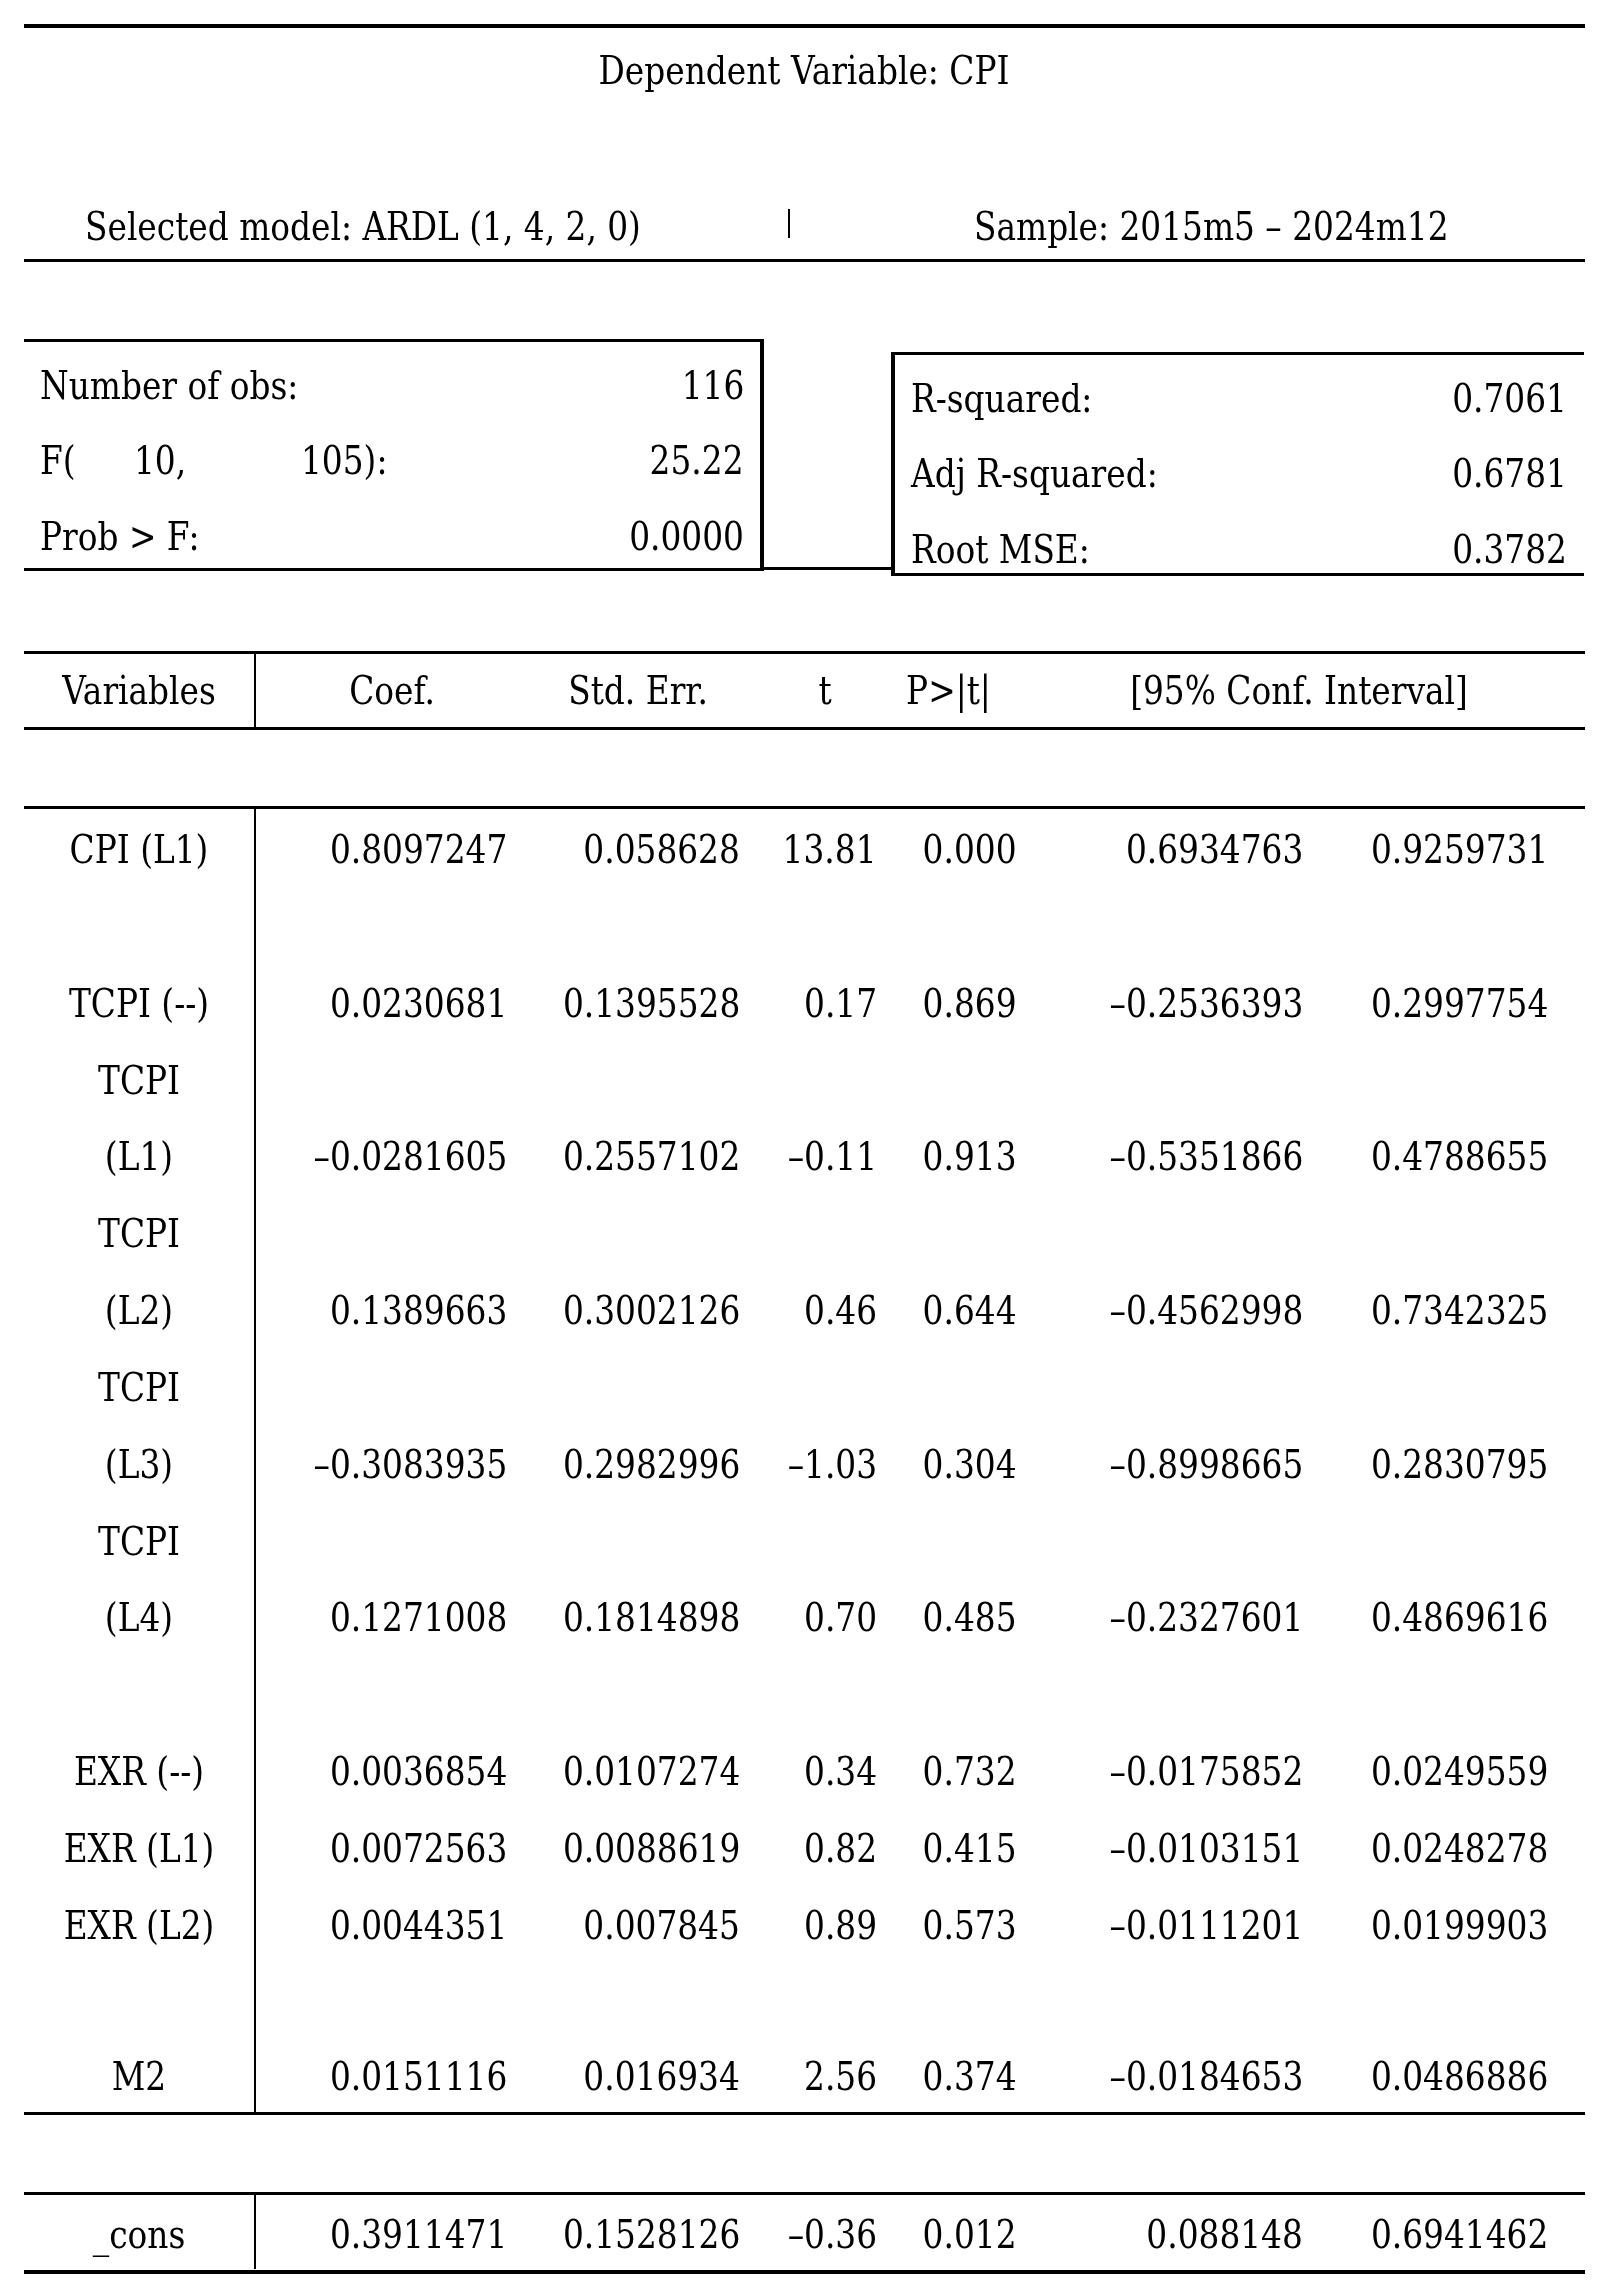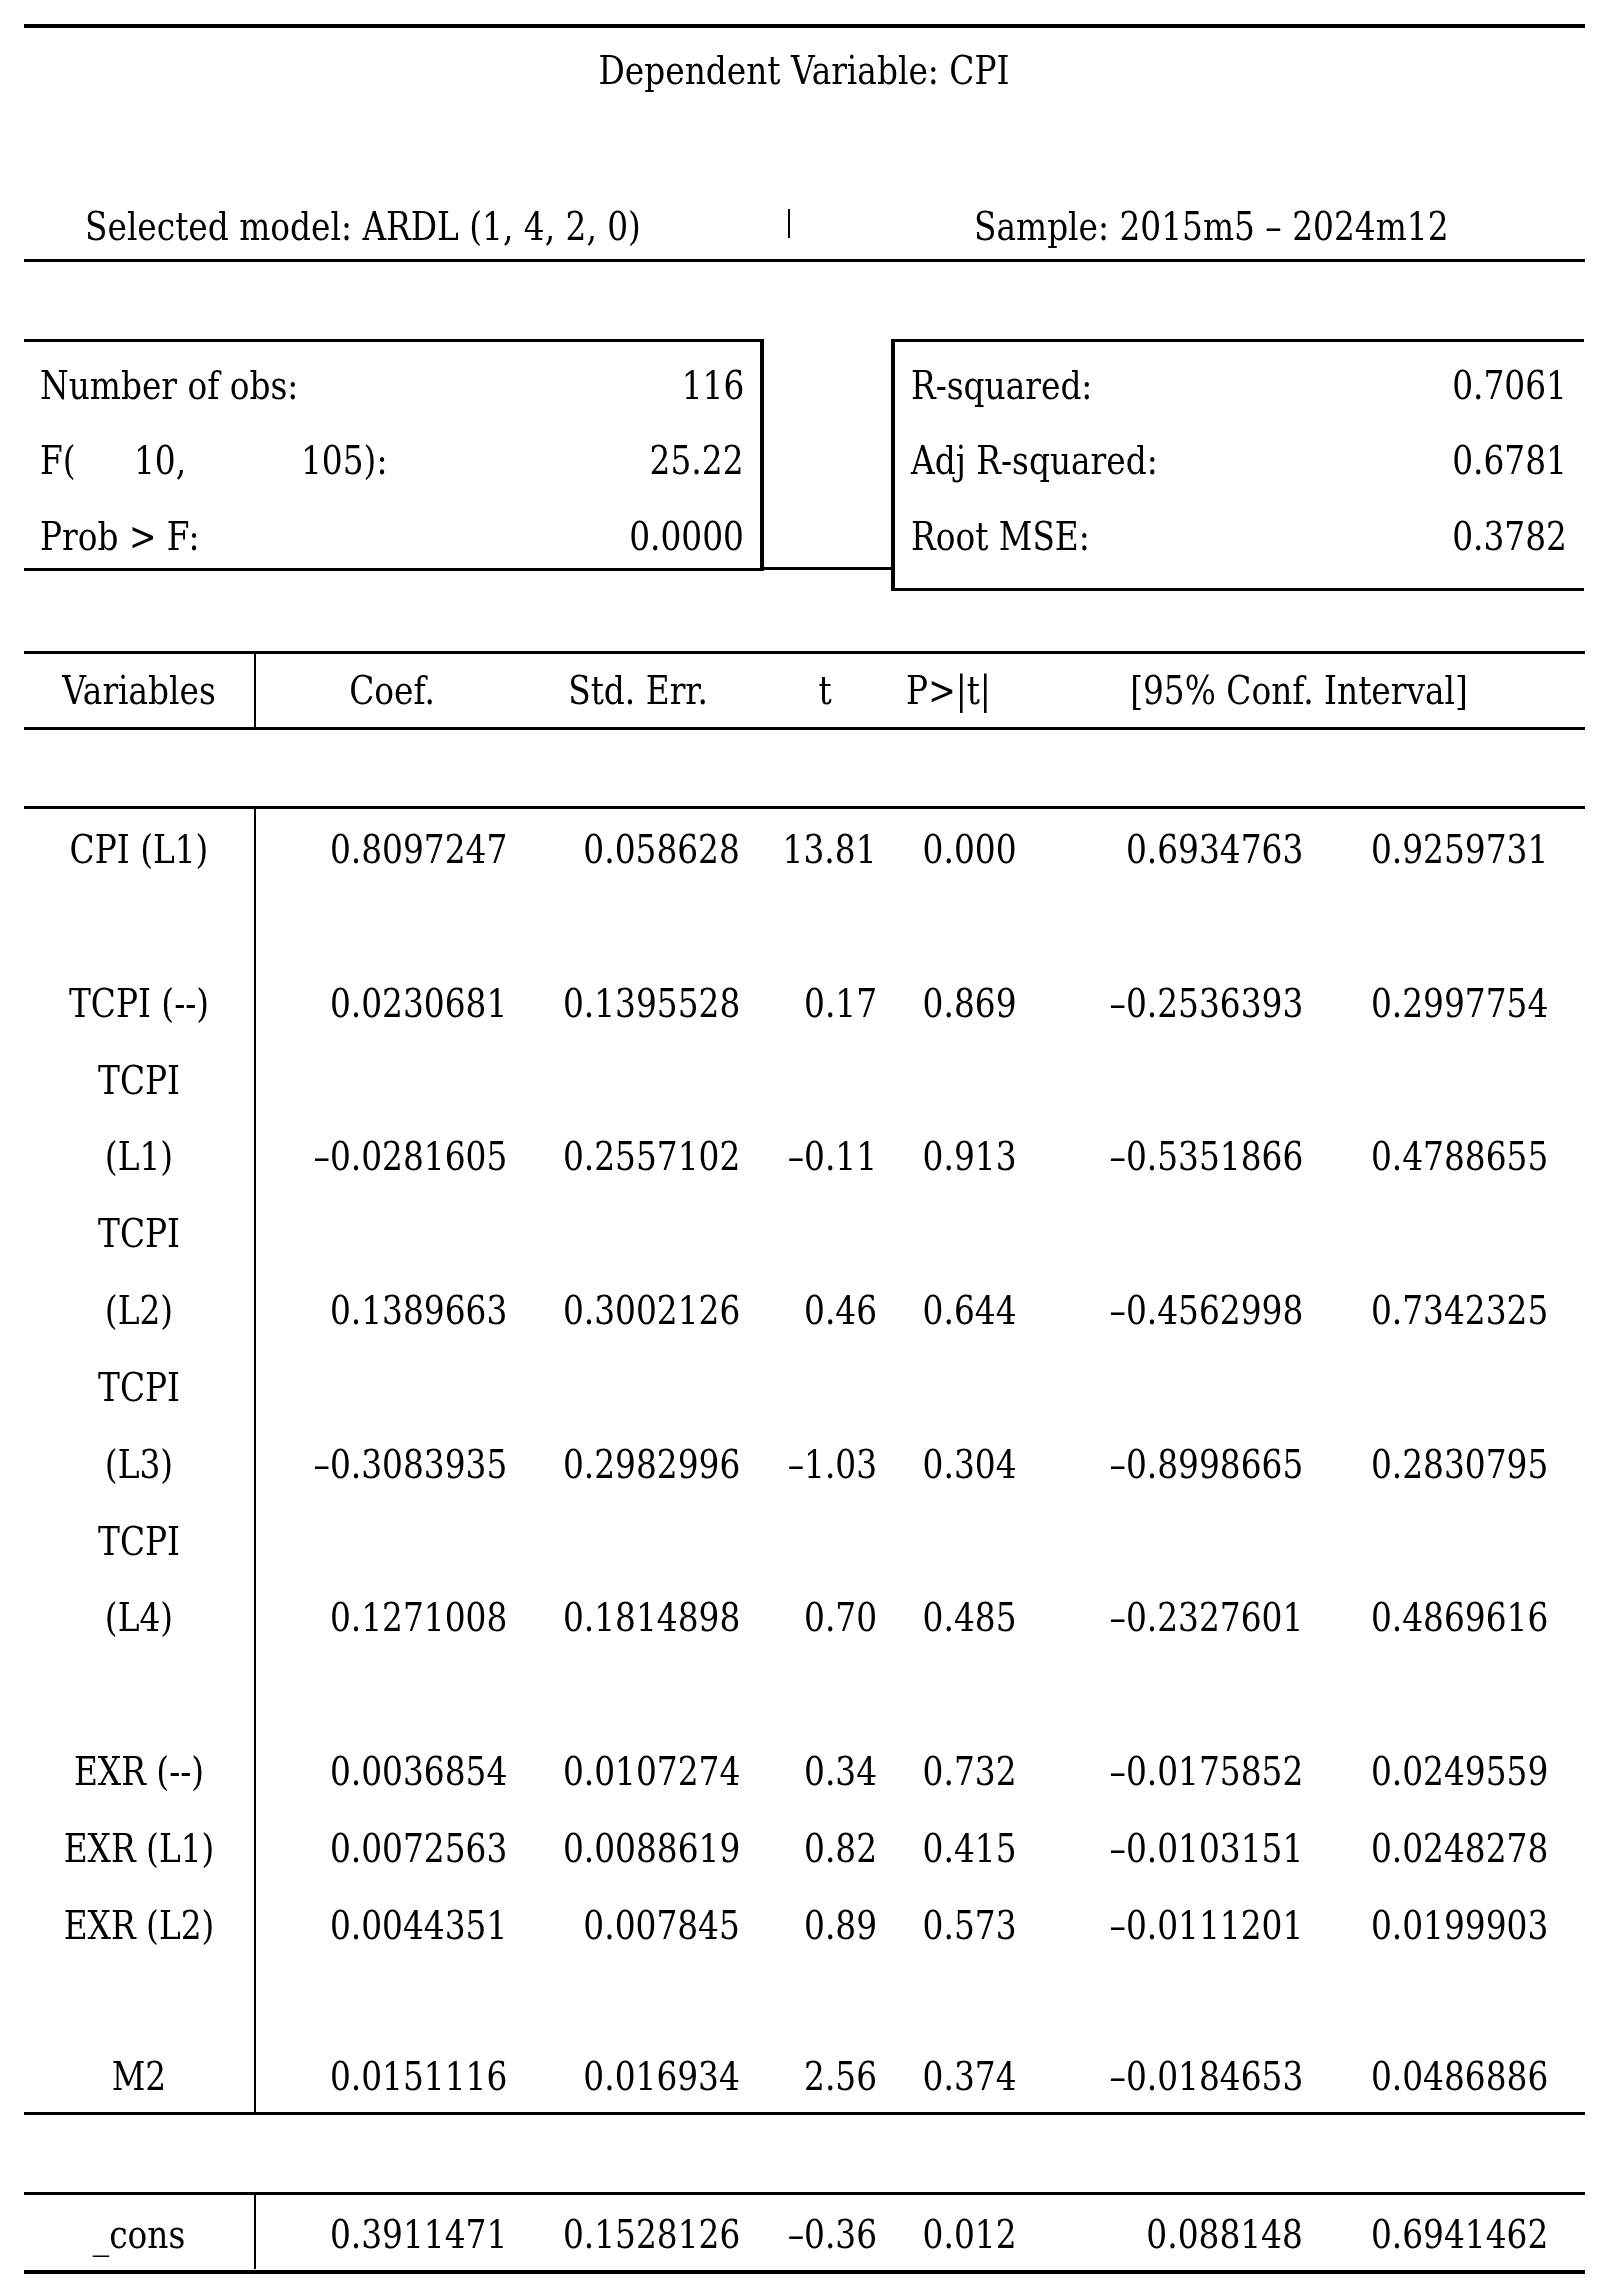--- a/index.html
+++ b/index.html
@@ -28,21 +28,21 @@
   <div class="txt l" style="left:16px;top:22.6px;">Number of obs:</div>
   <div class="txt r" style="right:16px;top:22.6px;">116</div>
   <div class="txt l" style="left:16px;top:98px;">F(</div>
   <div class="txt l" style="left:110px;top:98px;">10,</div>
   <div class="txt l" style="left:277px;top:98px;">105):</div>
   <div class="txt r" style="right:16px;top:98px;">25.22</div>
   <div class="txt l" style="left:16px;top:174px;">Prob &gt; F:</div>
   <div class="txt r" style="right:16px;top:174px;">0.0000</div>
 </div>
 
-<div class="abs" style="left:891px;top:339px;width:693px;height:252px;border-top:3.4px solid #000;border-bottom:3.4px solid #000;border-left:4.5px solid #000;box-sizing:border-box;">
+<div class="abs" style="left:891px;top:352px;width:693px;height:224px;border-top:3.4px solid #000;border-bottom:3.4px solid #000;border-left:4.5px solid #000;box-sizing:border-box;">
   <div class="txt l" style="left:16px;top:22.6px;">R-squared:</div>
   <div class="txt r" style="right:17px;top:22.6px;">0.7061</div>
   <div class="txt l" style="left:16px;top:98px;">Adj R-squared:</div>
   <div class="txt r" style="right:17px;top:98px;">0.6781</div>
   <div class="txt l" style="left:16px;top:174px;">Root MSE:</div>
   <div class="txt r" style="right:17px;top:174px;">0.3782</div>
 </div>
 
 <div class="rule" style="left:764px;top:567px;width:128px;height:3.4px;"></div>
 

